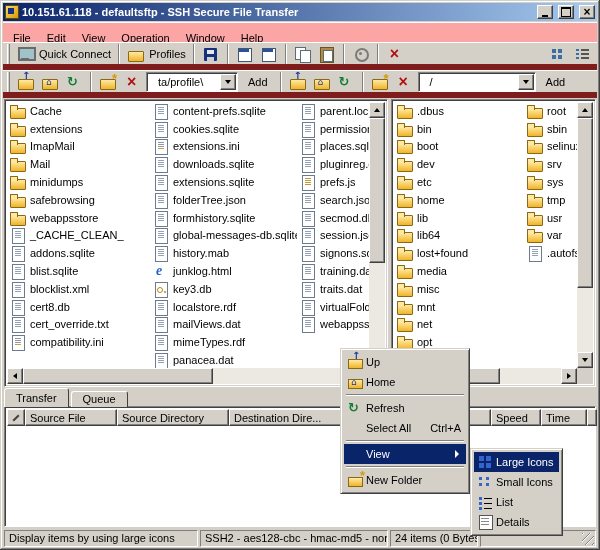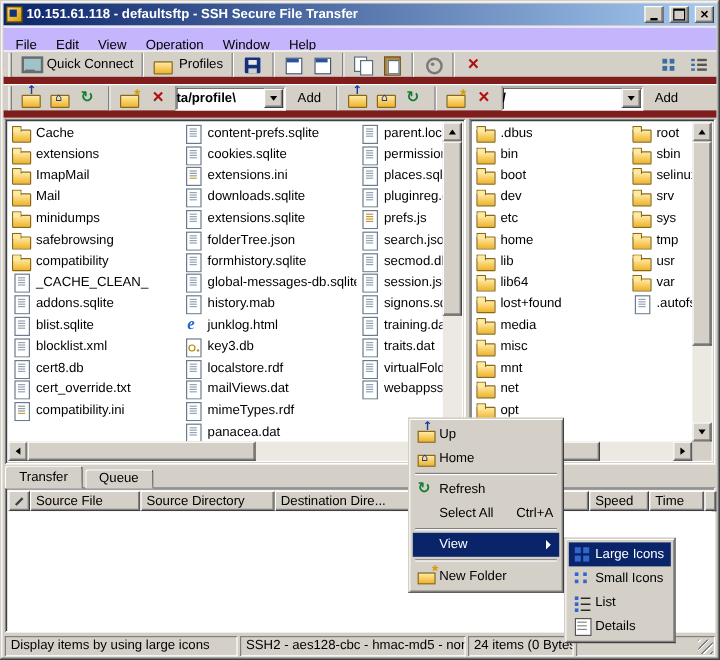--- a/index.html
+++ b/index.html
@@ -17,21 +17,21 @@
   .app-icon::after { content:""; position:absolute; left:2px; top:2px; width:6px; height:6px; background:#16317c; }
   .title-text { color:#fff; font-weight:bold; flex:1; white-space:nowrap; overflow:hidden; }
   .cap { width:16px; height:14px; background:#d4d0c8; border:1px solid; border-color:#fff #404040 #404040 #fff;
     box-shadow:inset -1px -1px 0 #808080; display:flex; align-items:center; justify-content:center; margin-left:2px; position:relative; }
   .g-min::before { content:""; display:block; width:6px; height:2px; background:#000; margin-top:7px; }
   .g-max::before { content:""; display:block; width:8px; height:7px; border:1px solid #000; border-top-width:2px; }
   .g-close::before { content:"×"; font-weight:bold; font-size:12px; line-height:11px; }
 
   
   .menubar { position:absolute; top:22px; left:3px; width:594px; height:32px; display:flex; align-items:center;
-    border-top:1px solid #fff; border-bottom:1px solid #808080; padding:0 2px; background:#c4b5fd; }
+    border-top:1px solid #fff; border-bottom:1px solid #808080; padding:0 2px; background:#fca5a5; }
   .mb-item { padding:2px 8px; }
   .toolbar { position:absolute; left:3px; width:594px; height:28px; display:flex; align-items:center;
     border-top:1px solid #fff; border-bottom:6px solid #7f1d1d; background:#d4d0c8; padding:0 2px; }
   #toolbar1 { top:42px; } #toolbar2 { top:70px; }
   .tgrip { width:3px; height:20px; border-left:1px solid #fff; border-right:1px solid #808080; margin:0 4px 0 2px; }
   .tsep  { width:2px; height:20px; border-left:1px solid #808080; border-right:1px solid #fff; margin:0 4px; }
   .tspace { flex:1; }
   .tbtn { display:inline-flex; align-items:center; gap:4px; height:22px; padding:0 3px; }
   .addbtn { padding:0 8px; }
 
@@ -55,21 +55,21 @@
   .xic-paste::before { content:""; position:absolute; left:2px; top:1px; width:12px; height:14px; background:#b08a4a; border:1px solid #6e5420; }
   .xic-paste::after { content:""; position:absolute; left:5px; top:4px; width:8px; height:10px; background:#fff; border:1px solid #5a6b7a; }
   .xic-gear::before { content:""; position:absolute; left:3px; top:2px; width:10px; height:10px; border:2px solid #7a7a7a; border-radius:50%; }
   .xic-gear::after { content:""; position:absolute; left:7px; top:6px; width:3px; height:3px; background:#7a7a7a; border-radius:50%; }
   .xic-grid::before { content:""; position:absolute; left:2px; top:3px; width:4px; height:4px; background:#3a6ea5; box-shadow:6px 0 0 #3a6ea5, 0 6px 0 #3a6ea5, 6px 6px 0 #3a6ea5; }
   .xic-details::before { content:""; position:absolute; left:2px; top:3px; width:3px; height:2px; background:#3a6ea5; box-shadow:0 4px 0 #3a6ea5, 0 8px 0 #3a6ea5; }
   .xic-details::after { content:""; position:absolute; left:7px; top:3px; width:8px; height:2px; background:#555; box-shadow:0 4px 0 #555, 0 8px 0 #555; }
 
   .combo { display:inline-flex; height:20px; background:#fff; border:1px solid; border-color:#808080 #fff #fff #808080;
     box-shadow:inset 1px 1px 0 #404040; align-items:center; margin:0 2px; }
-  .combo-text { flex:1; padding:0 0; overflow:hidden; white-space:nowrap;font-weight:bold; }
+  .combo-text { flex:1; padding:0 11px; overflow:hidden; white-space:nowrap; }
   .combo-btn { width:16px; height:16px; background:#d4d0c8; border:1px solid; border-color:#fff #404040 #404040 #fff;
     box-shadow:inset -1px -1px 0 #808080; display:flex; align-items:center; justify-content:center; margin-right:1px; flex:0 0 16px; }
 
   
   .t-up{width:0;height:0;border:3px solid transparent;border-bottom:4px solid #000;margin-top:-3px;}
   .t-down{width:0;height:0;border:3px solid transparent;border-top:4px solid #000;margin-bottom:-3px;}
   .t-left{width:0;height:0;border:3px solid transparent;border-right:4px solid #000;margin-left:-3px;}
   .t-right{width:0;height:0;border:3px solid transparent;border-left:4px solid #000;margin-right:-3px;}
 
   
@@ -297,21 +297,21 @@
           <div class="fitem">
             <span class="fic ic-folder"></span>
             <span class="flabel">minidumps</span>
           </div>
           <div class="fitem">
             <span class="fic ic-folder"></span>
             <span class="flabel">safebrowsing</span>
           </div>
           <div class="fitem">
             <span class="fic ic-folder"></span>
-            <span class="flabel">compatibility</span>
+            <span class="flabel">webappsstore</span>
           </div>
           <div class="fitem">
             <span class="fic ic-file"></span>
             <span class="flabel">_CACHE_CLEAN_</span>
           </div>
           <div class="fitem">
             <span class="fic ic-file"></span>
             <span class="flabel">addons.sqlite</span>
           </div>
           <div class="fitem">

